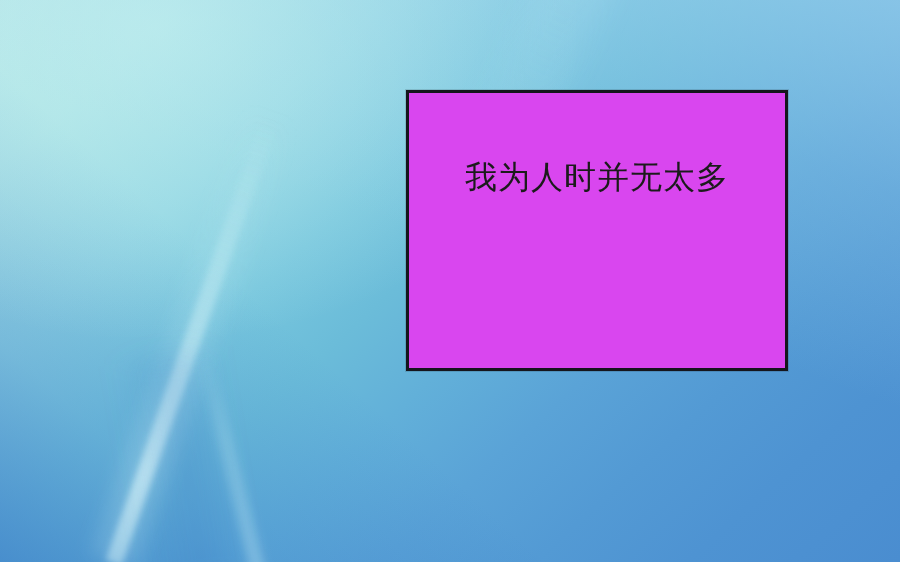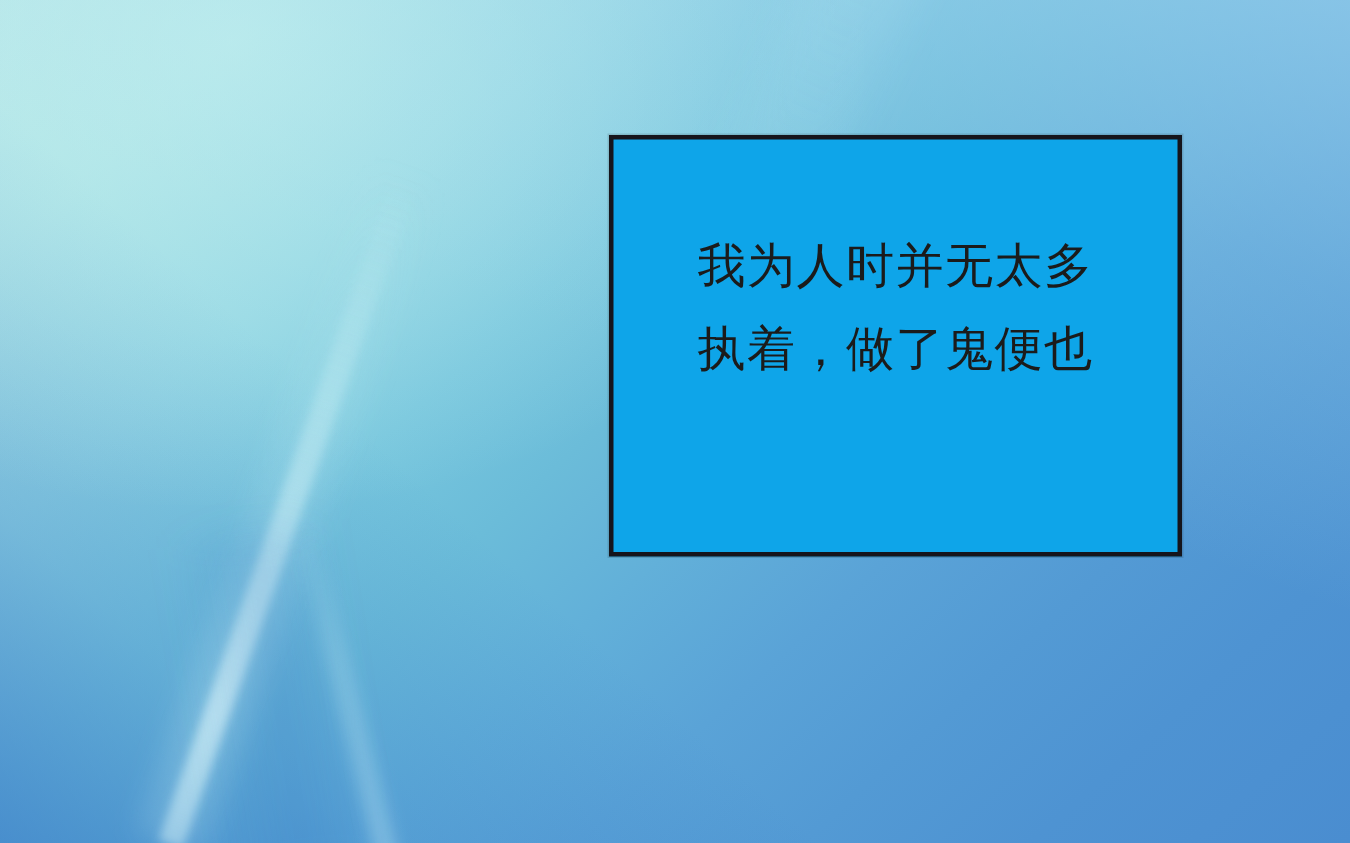--- a/index.html
+++ b/index.html
@@ -152,21 +152,21 @@
   }
 
   
   .dialogue-box {
     position: absolute;
     left: 406px;
     top: 90px;
     width: 382px;
     height: 281px;
     box-sizing: border-box;
-    background: #0ea5e9;
+    background: #d946ef;
     border: 3px solid #15151c;
     box-shadow: 0 0 0 1px rgba(0, 0, 0, 0.12);
   }
   .dialogue-text {
     position: absolute;
     left: 56px;
     top: 57px;
     width: 300px;
     color: #1b1b1b;
     font-size: 32px;
@@ -191,17 +191,16 @@
 
   <div class="ray ray-far"></div>
   <div class="ray ray-main-soft"></div>
   <div class="ray ray-main"></div>
   <div class="ray ray-dim"></div>
   <div class="ray ray-left"></div>
 
   <div class="dialogue-box">
     <div class="dialogue-text">
       <span class="dialogue-line">我为人时并无太多</span>
-      <span class="dialogue-line">执着，做了鬼便也</span>
     </div>
   </div>
 
 </div>
 
 </body></html>

